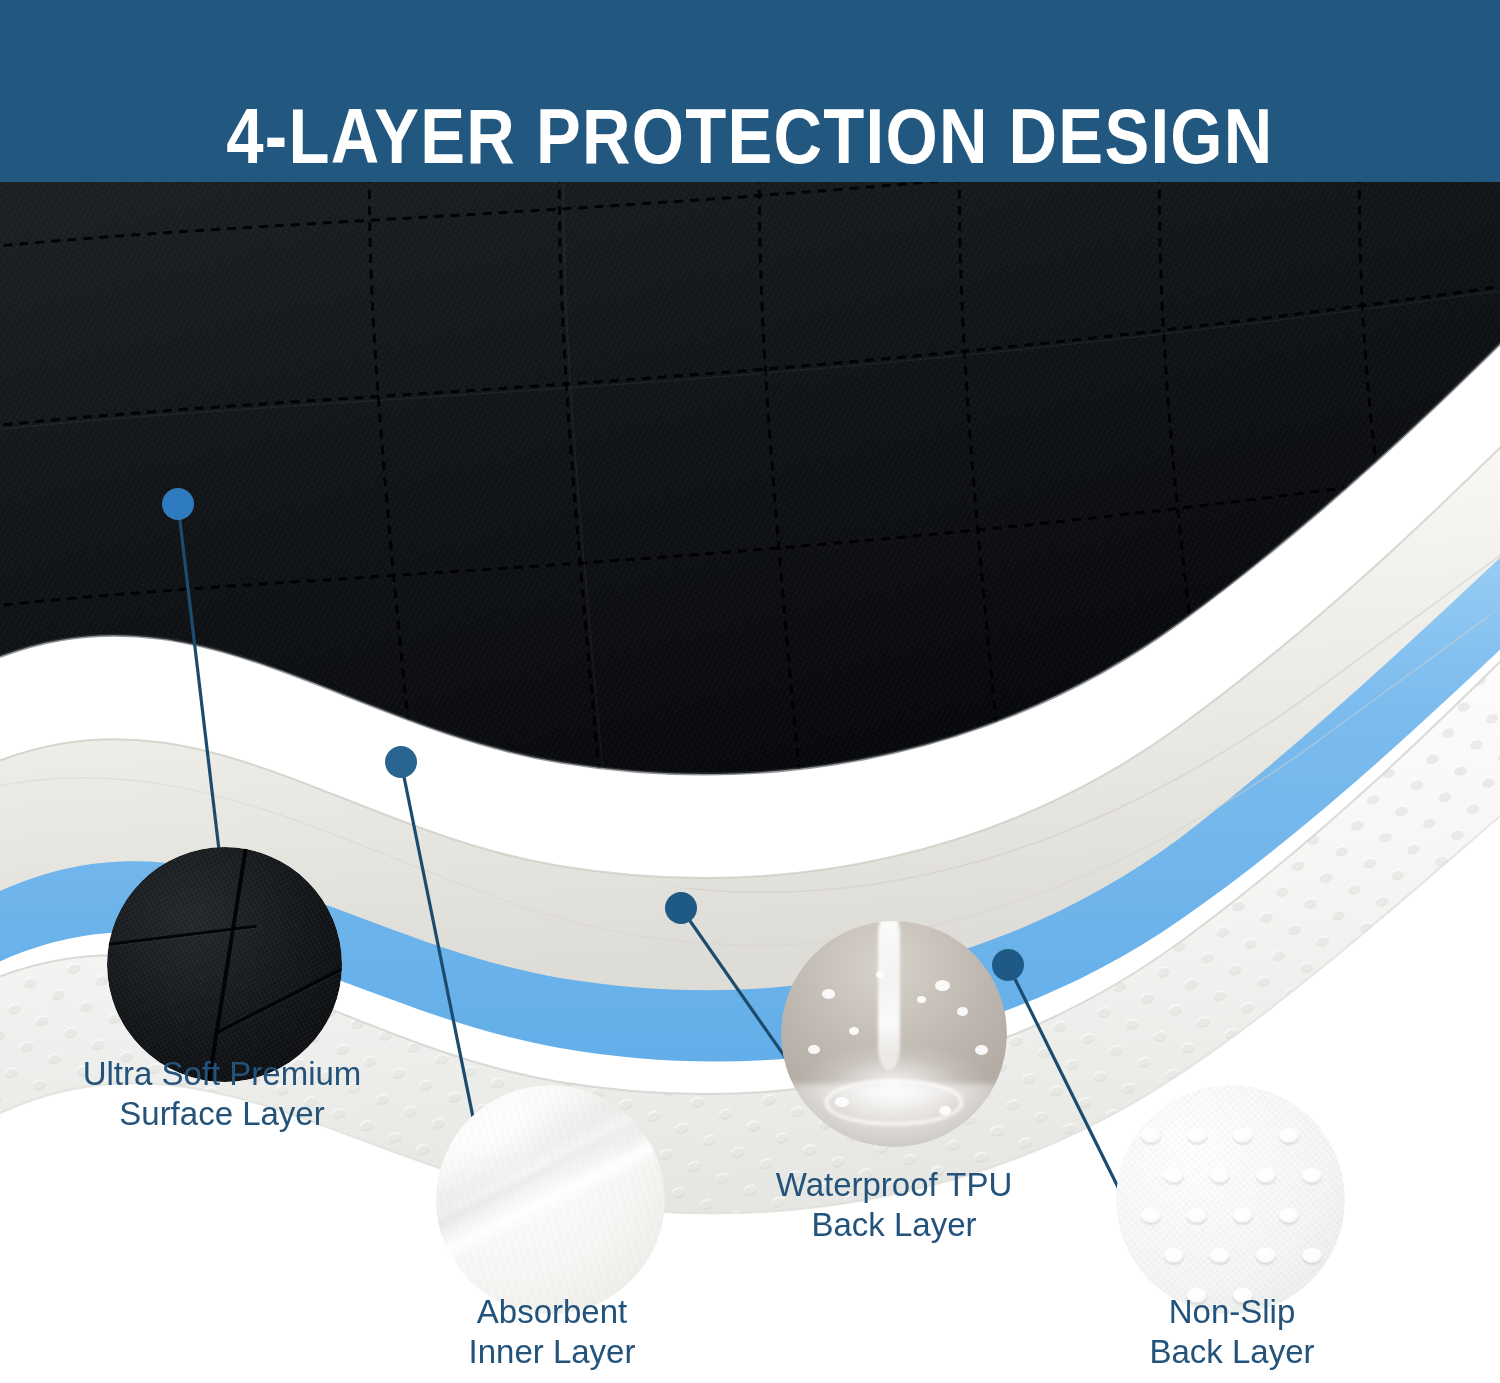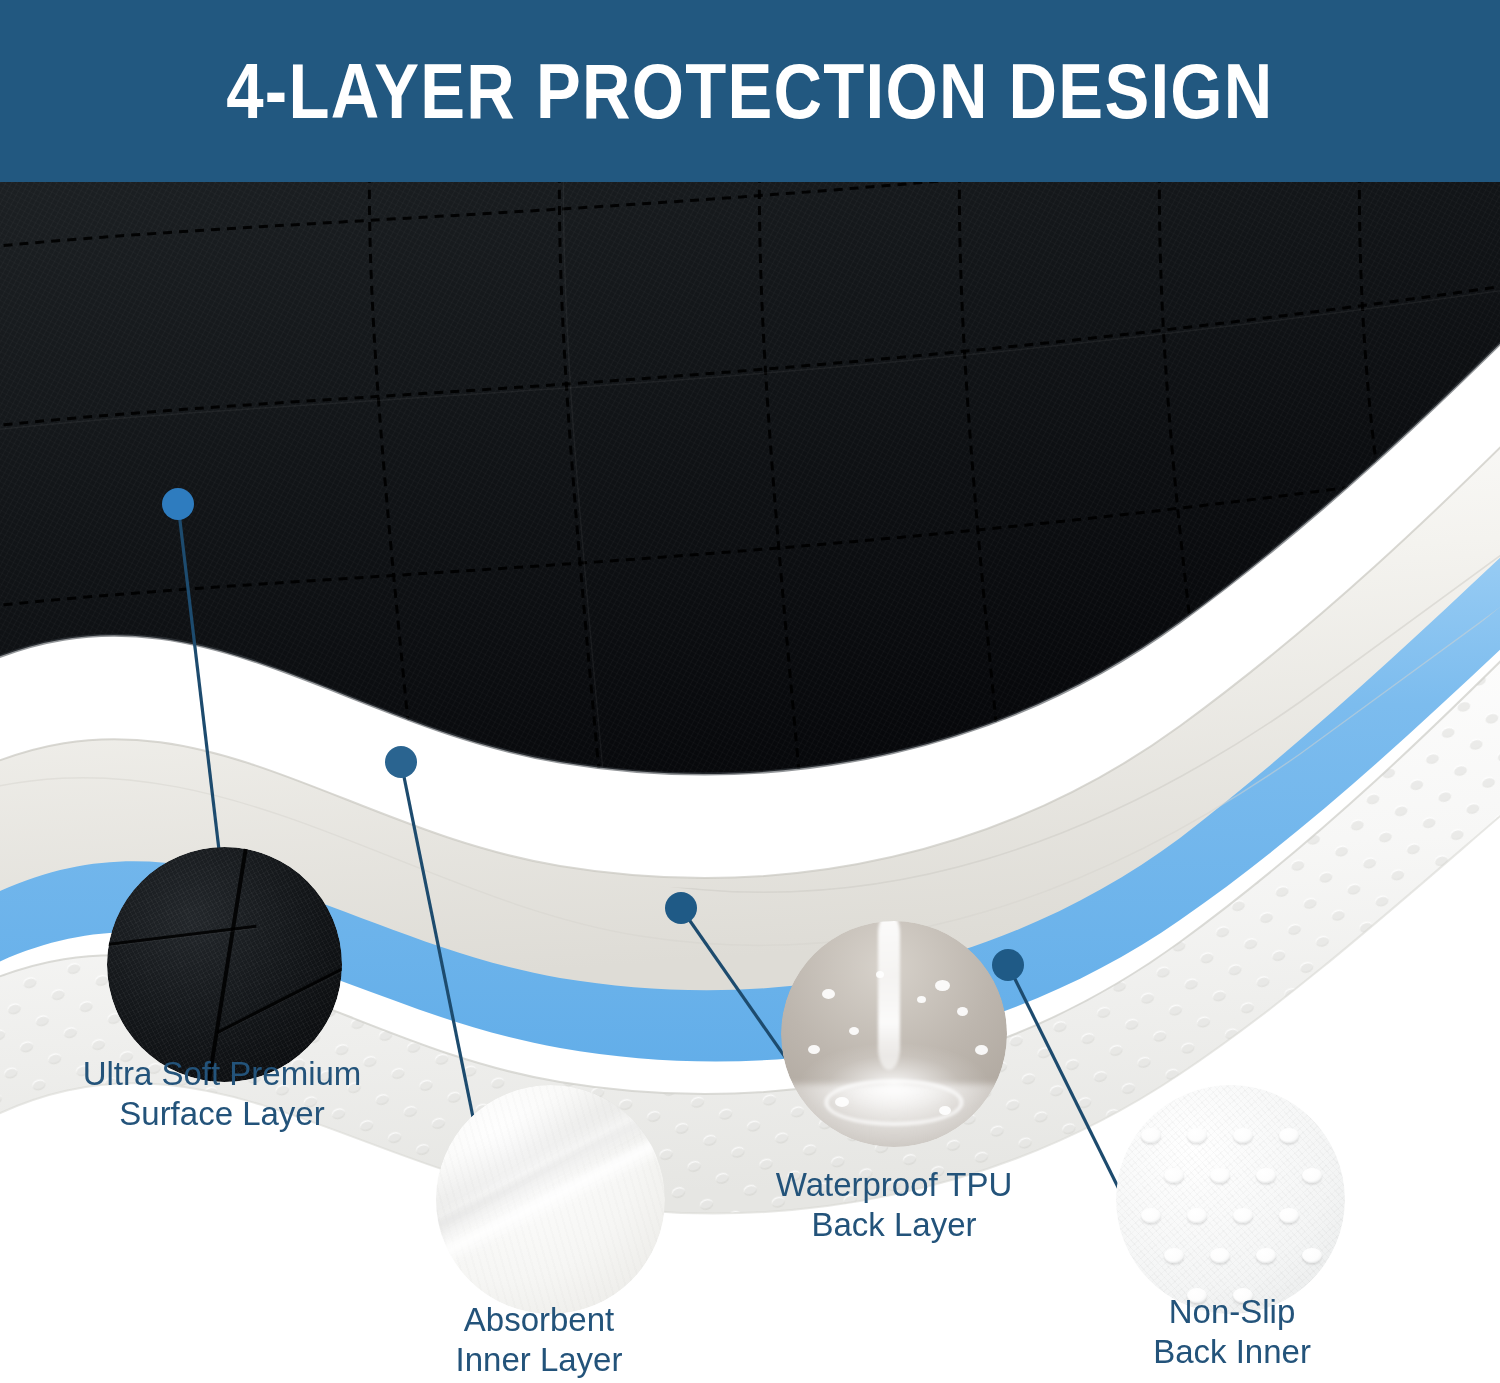--- a/index.html
+++ b/index.html
@@ -5,21 +5,21 @@
   html,body{margin:0;padding:0;background:#fff;}
   body{
     width:1500px;height:1383px;overflow:hidden;position:relative;
     font-family:"Liberation Sans","DejaVu Sans",sans-serif;
     -webkit-font-smoothing:antialiased;
   }
 
   
   #banner{
     position:absolute;left:0;top:0;width:1500px;height:182px;
-    background:#225880;display:flex;align-items:center;justify-content:center;
+    background:#225880;display:flex;align-items:flex-end;justify-content:center;
   }
   #banner-title{
     color:#ffffff;font-size:78px;font-weight:700;letter-spacing:1.5px;
     transform:scaleX(.86);transform-origin:center center;white-space:nowrap;
     font-family:"Liberation Sans","DejaVu Sans",sans-serif;
   }
 
   
   #stage{position:absolute;left:0;top:182px;width:1500px;height:1201px;background:#ffffff;overflow:hidden;}
   #art{position:absolute;left:0;top:0;width:1500px;height:1201px;}
@@ -297,22 +297,22 @@
         <div class="grip-dot" style="left: 140px; top: 162.5px;"></div>
         <div class="grip-dot" style="left: 186px; top: 162.5px;"></div>
         <div class="grip-dot" style="left: 71px; top: 202.5px;"></div>
         <div class="grip-dot" style="left: 117px; top: 202.5px;"></div>
       </div>
   </div>
 
   <div class="caption" style="left:44px;top:872px;width:356px;">Ultra Soft Premium
 Surface Layer</div>
 
-  <div class="caption" style="left:369px;top:1110px;width:340px;margin-top:8px;">Absorbent
+  <div class="caption" style="left:382px;top:1110px;width:340px;">Absorbent
 Inner Layer</div>
 
   <div class="caption" style="left:724px;top:983px;width:340px;">Waterproof TPU
 Back Layer</div>
 
   <div class="caption" style="left:1062px;top:1110px;width:340px;">Non-Slip
-Back Inner</div>
+Back Layer</div>
 
 </div>
 
 </body></html>

